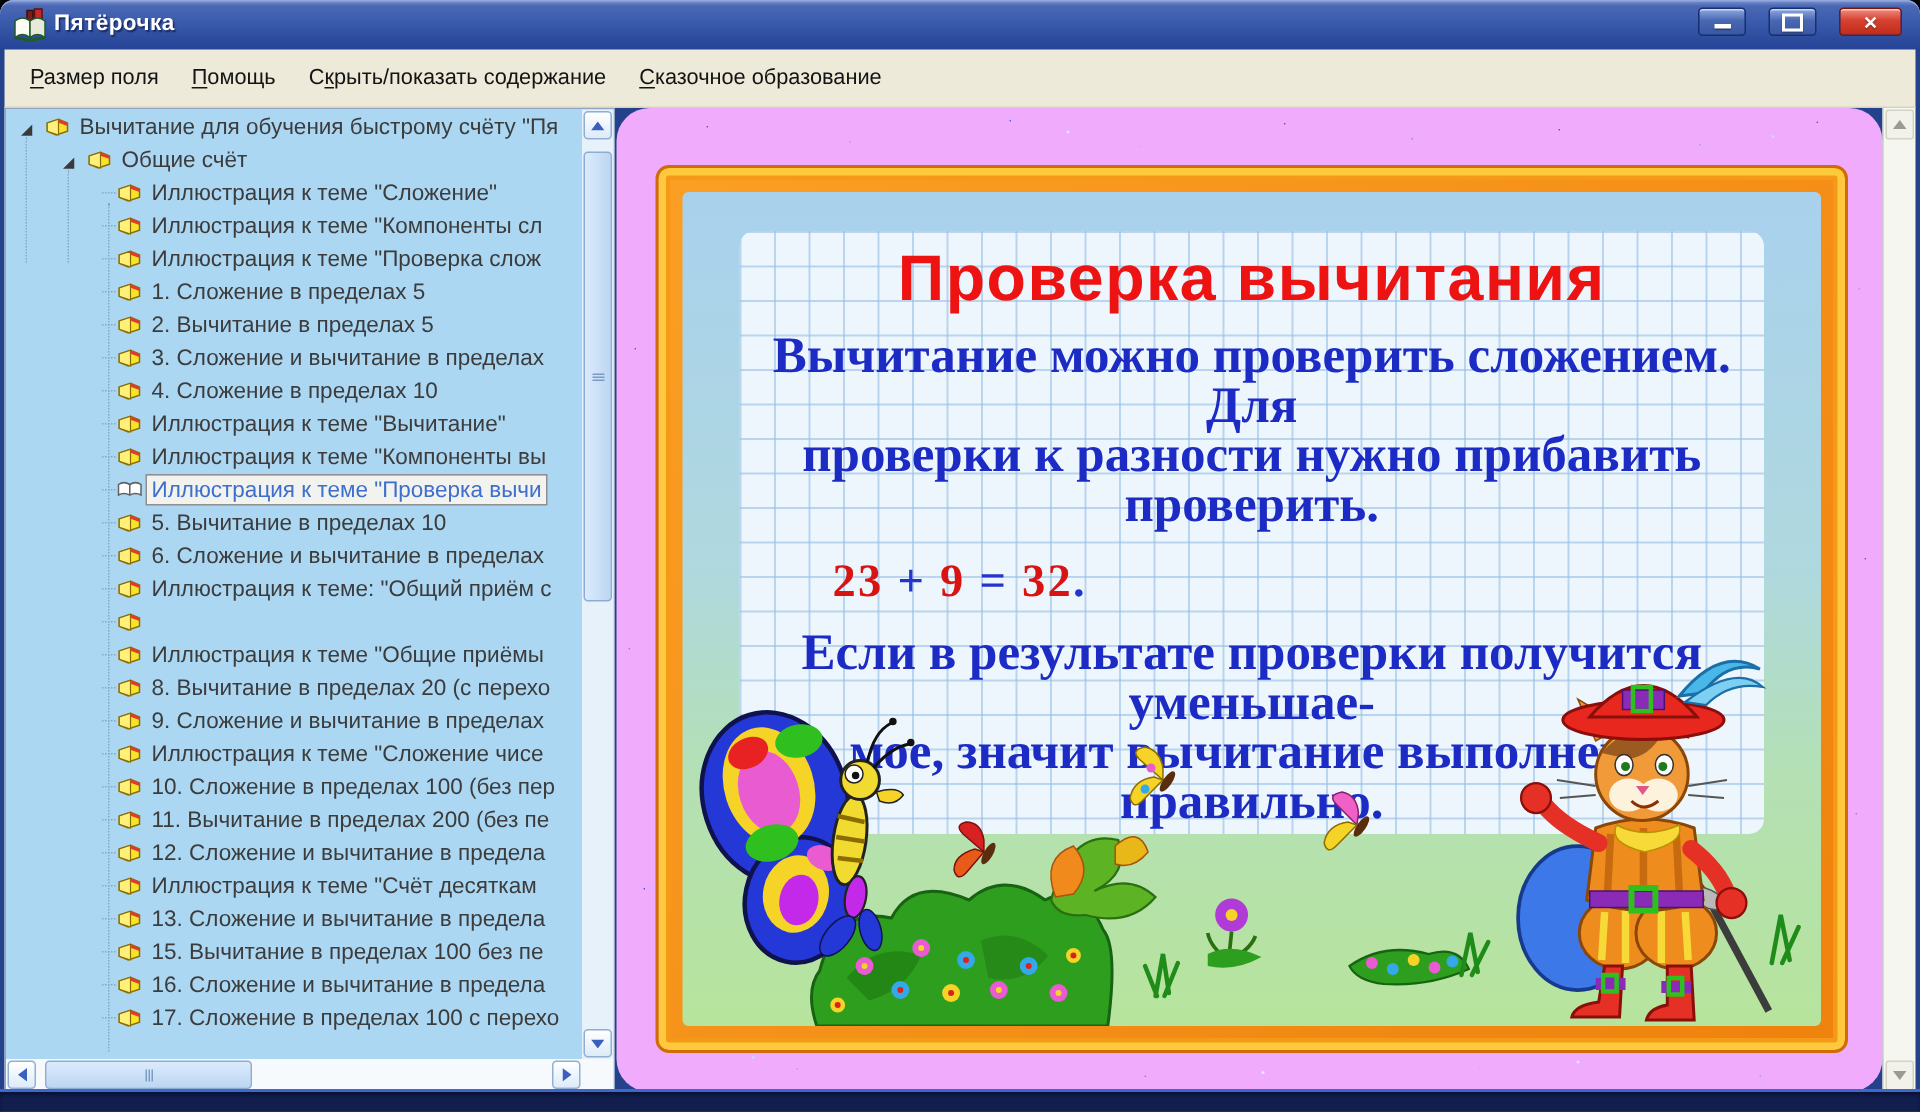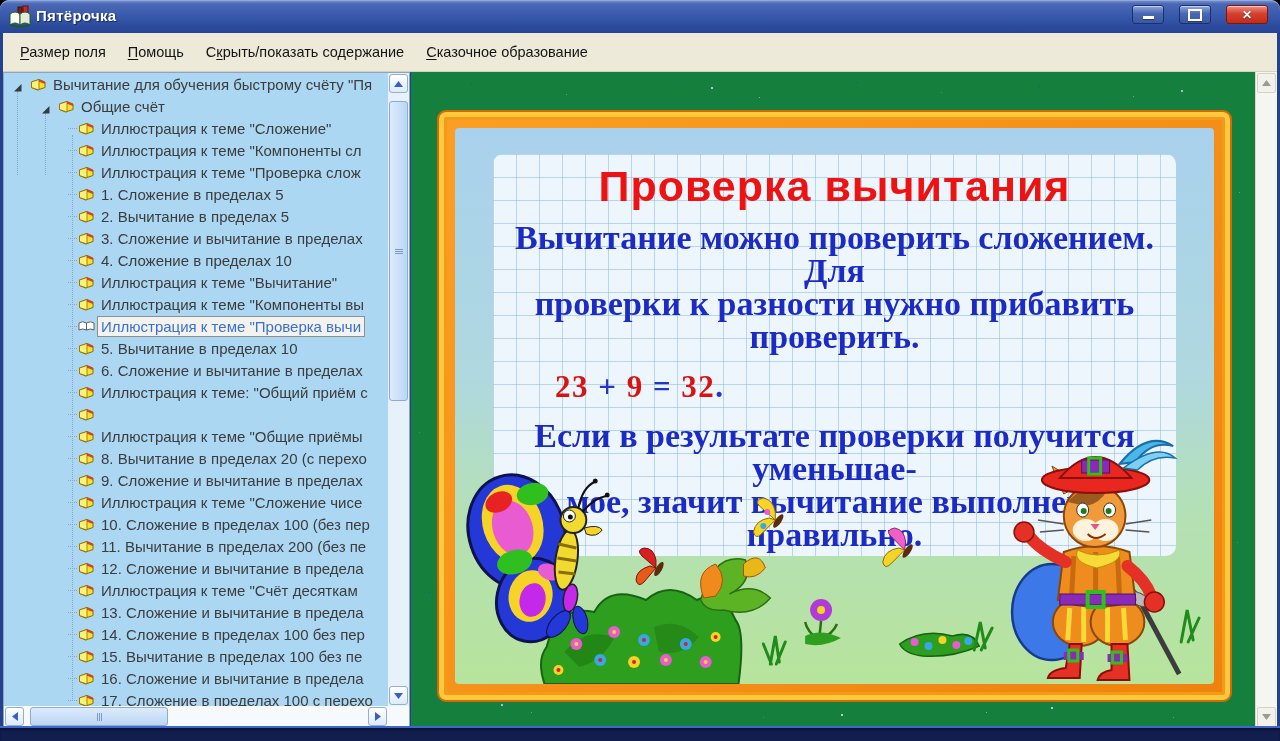--- a/index.html
+++ b/index.html
@@ -59,21 +59,21 @@
     background:linear-gradient(90deg,#dcebfc,#bcd6f2);border:1px solid #8cabd6;border-radius:3px;
     display:flex;align-items:center;justify-content:center;box-sizing:border-box;}
   .h-thumb{position:absolute;top:1px;bottom:1px;left:26px;width:138px;
     background:linear-gradient(#dcebfc,#bcd6f2);border:1px solid #8cabd6;border-radius:3px;
     display:flex;align-items:center;justify-content:center;box-sizing:border-box;}
   .grip-h{display:flex;flex-direction:column;gap:1px;}
   .grip-h i{display:block;width:8px;height:1px;background:#7d9cc4;}
   .grip-v{display:flex;gap:1px;}
   .grip-v i{display:block;width:1px;height:8px;background:#7d9cc4;}
   
-  .content-pane{position:absolute;left:408px;top:0;right:22px;bottom:0;background:#15803d;overflow:hidden;}
+  .content-pane{position:absolute;left:408px;top:0;right:22px;bottom:0;background:#f0abfc;overflow:hidden;border-radius:22px;}
   .stars,.stars2{position:absolute;left:0;top:0;width:1px;height:1px;border-radius:50%;}
   .stars{box-shadow:60px 12px #2a3ac8,155px 22px #8a95f0,262px 8px #3444d2,348px 25px #aab2ff,
     445px 10px #2a3ac8,530px 20px #6d7ae8,628px 14px #2a3ac8,722px 24px #8a95f0,800px 9px #3444d2,
     35px 615px #2a3ac8,120px 640px #8a95f0,238px 625px #3444d2,352px 645px #6d7ae8,470px 618px #2a3ac8,
     575px 640px #aab2ff,668px 628px #3444d2,762px 645px #8a95f0,815px 620px #2a3ac8,12px 160px #3444d2,
     8px 360px #6d7ae8,18px 520px #2a3ac8,828px 120px #8a95f0,832px 300px #3444d2,826px 470px #6d7ae8,
     700px 605px #aab2ff,240px 602px #2a3ac8;}
   .stars2{width:2px;height:2px;box-shadow:300px 15px #dfe4ff,640px 635px #dfe4ff,90px 632px #cfd6ff,
     770px 18px #cfd6ff,430px 642px #e8ecff;}
   .content-vscroll{position:absolute;right:0;top:0;width:22px;bottom:0;background:#F6F6F0;
@@ -417,31 +417,20 @@
             <div class="tree-row lvl2">
               <span class="dash"></span>
               <span class="tw-icon">
                 <svg width="16" height="13" viewBox="0 0 16 13">
                   <path d="M1.5 4 L9 1.5 L15 4 L15 9.5 L7.5 12 L1.5 9.5 Z" fill="#F7E32A" stroke="#8a6d00"></path>
                   <path d="M1.5 4 L9 1.5 L9 12 L1.5 9.5 Z" fill="#FFF07A" stroke="#8a6d00" stroke-width="0.8"></path>
                   <path d="M9 1.5 L15 4 L15 6 L9 3.8 Z" fill="#E23A2E"></path>
                 </svg>
               </span>
               <span class="tw-label">13. Сложение и вычитание в предела</span>
-            </div>
-            <div class="tree-row lvl2">
-              <span class="dash"></span>
-              <span class="tw-icon">
-                <svg width="16" height="13" viewBox="0 0 16 13">
-                  <path d="M1.5 4 L9 1.5 L15 4 L15 9.5 L7.5 12 L1.5 9.5 Z" fill="#F7E32A" stroke="#8a6d00"></path>
-                  <path d="M1.5 4 L9 1.5 L9 12 L1.5 9.5 Z" fill="#FFF07A" stroke="#8a6d00" stroke-width="0.8"></path>
-                  <path d="M9 1.5 L15 4 L15 6 L9 3.8 Z" fill="#E23A2E"></path>
-                </svg>
-              </span>
-              <span class="tw-label">14. Сложение в пределах 100 без пер</span>
             </div>
             <div class="tree-row lvl2">
               <span class="dash"></span>
               <span class="tw-icon">
                 <svg width="16" height="13" viewBox="0 0 16 13">
                   <path d="M1.5 4 L9 1.5 L15 4 L15 9.5 L7.5 12 L1.5 9.5 Z" fill="#F7E32A" stroke="#8a6d00"></path>
                   <path d="M1.5 4 L9 1.5 L9 12 L1.5 9.5 Z" fill="#FFF07A" stroke="#8a6d00" stroke-width="0.8"></path>
                   <path d="M9 1.5 L15 4 L15 6 L9 3.8 Z" fill="#E23A2E"></path>
                 </svg>
               </span>

